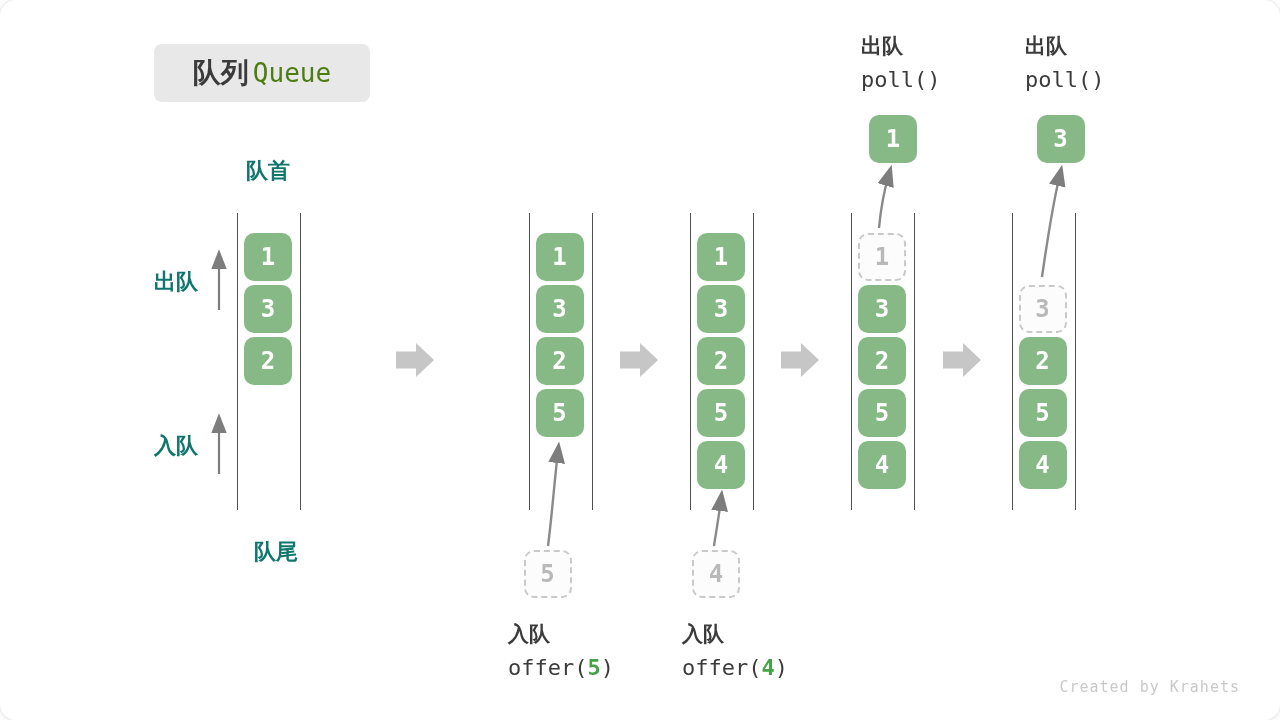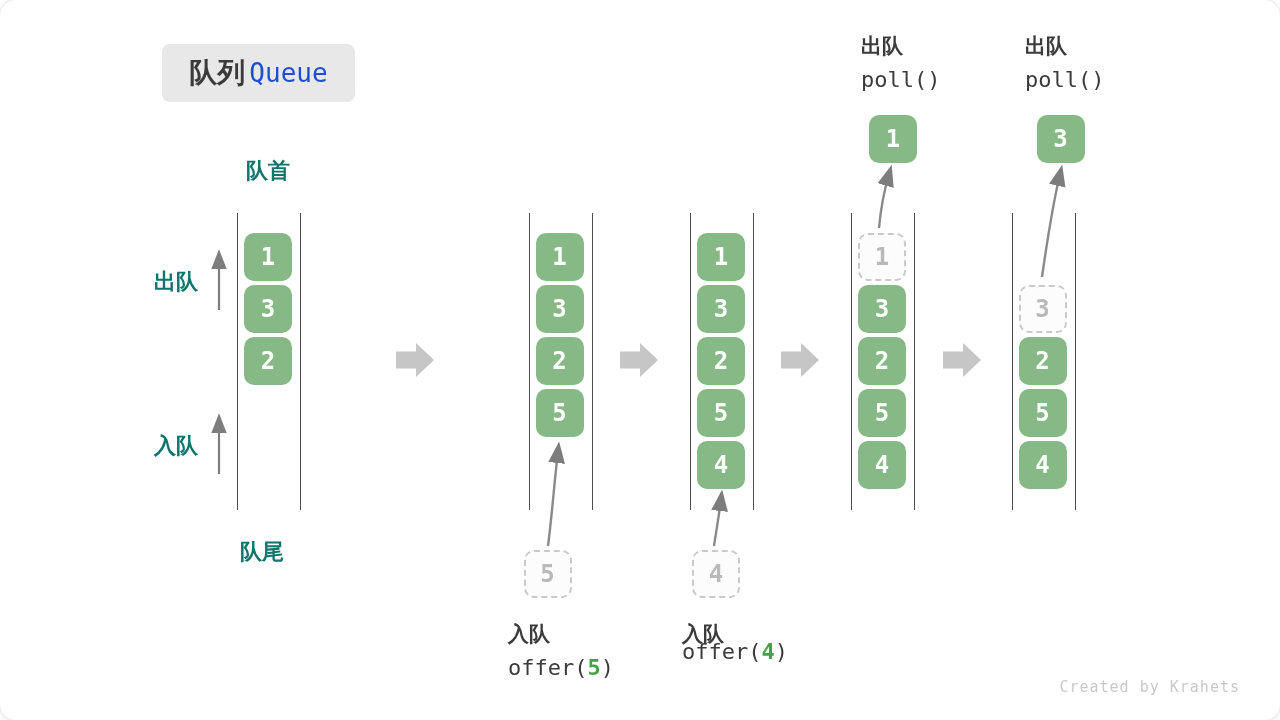--- a/index.html
+++ b/index.html
@@ -3,26 +3,26 @@
 <meta charset="utf-8">
 <style>
   html,body{margin:0;padding:0;background:#ffffff;}
   .canvas{
     position:relative;width:1280px;height:720px;background:#ffffff;
     border-radius:16px;box-shadow:0 0 0 1px #ececec, 0 1px 6px rgba(0,0,0,.12);
     overflow:hidden;font-family:"Liberation Sans",sans-serif;
   }
   .mono{font-family:"DejaVu Sans Mono",monospace;}
   .title-box{
-    position:absolute;left:162px;top:44px;width:193px;height:58px;
+    position:absolute;left:154px;top:44px;width:216px;height:58px;
     background:#e8e8e8;border-radius:8px;display:flex;align-items:center;justify-content:center;
     gap:4px;color:#3b3b3b;
   }
   .title-cn{font-size:28px;font-weight:bold;}
-  .title-en{font-size:26px;color:#1d4ed8;}
+  .title-en{font-size:26px;color:#4d7c0f;}
   .side-label{position:absolute;font-size:22px;font-weight:bold;color:#0f766e;}
   .center100{width:100px;text-align:center;}
   .qline{position:absolute;width:62px;border-left:1.5px solid #4f4f4f;border-right:1.5px solid #4f4f4f;}
   .qbox{
     position:absolute;width:48px;height:48px;border-radius:10px;
     display:flex;align-items:center;justify-content:center;
     font-family:"DejaVu Sans Mono",monospace;font-size:24px;font-weight:bold;
   }
   .box-solid{background:#86b985;color:#ffffff;}
   .box-dashed{background:#fcfcfc;border:2px dashed #c9c9c9;color:#b9b9b9;width:44px;height:44px;}
@@ -39,21 +39,21 @@
 <body>
 
 <div class="canvas">
 
   <div class="title-box">
     <span class="title-cn">队列</span>
     <span class="title-en mono">Queue</span>
   </div>
 
   <div class="side-label center100" style="left:218px;top:156px;">队首</div>
-  <div class="side-label center100" style="left:212px;top:537px;">队尾</div>
+  <div class="side-label center100" style="left:226px;top:537px;">队尾</div>
   <div class="side-label" style="left:154px;top:267px;">出队</div>
   <div class="side-label" style="left:154px;top:431px;">入队</div>
 
   <svg class="overlay" width="1280" height="720">
     <defs>
       <marker id="ah" markerWidth="9" markerHeight="9" refX="5" refY="4.5" orient="auto">
         <path d="M0,1 L9,4.5 L0,8 z" fill="#7d7d7d"></path>
       </marker>
     </defs>
 
@@ -91,21 +91,21 @@
       <div class="op-label" style="left: 508px; top: 620px;">入队</div>
       <div class="op-code" style="left: 508px; top: 655px;"><span>offer(</span><span class="arg">5</span><span>)</span></div>
       <div class="qline" style="left: 690px; top: 213px; height: 297px;"></div>
       <div class="qbox box-solid" style="left: 697px; top: 233px;">1</div>
       <div class="qbox box-solid" style="left: 697px; top: 285px;">3</div>
       <div class="qbox box-solid" style="left: 697px; top: 337px;">2</div>
       <div class="qbox box-solid" style="left: 697px; top: 389px;">5</div>
       <div class="qbox box-solid" style="left: 697px; top: 441px;">4</div>
       <div class="qbox box-dashed" style="left: 692px; top: 550px;">4</div>
       <div class="op-label" style="left: 682px; top: 620px;">入队</div>
-      <div class="op-code" style="left: 682px; top: 639px;"><span>offer(</span><span class="arg">4</span><span>)</span></div>
+      <div class="op-code" style="left: 682px; top: 655px;"><span>offer(</span><span class="arg">4</span><span>)</span></div>
       <div class="qline" style="left: 851px; top: 213px; height: 297px;"></div>
       <div class="qbox box-dashed" style="left: 858px; top: 233px;">1</div>
       <div class="qbox box-solid" style="left: 858px; top: 285px;">3</div>
       <div class="qbox box-solid" style="left: 858px; top: 337px;">2</div>
       <div class="qbox box-solid" style="left: 858px; top: 389px;">5</div>
       <div class="qbox box-solid" style="left: 858px; top: 441px;">4</div>
       <div class="qbox box-solid" style="left: 869px; top: 115px;">1</div>
       <div class="op-label" style="left: 861px; top: 32px;">出队</div>
       <div class="op-code" style="left: 861px; top: 67px;">poll()</div>
       <div class="qline" style="left: 1011.5px; top: 213px; height: 297px;"></div>

